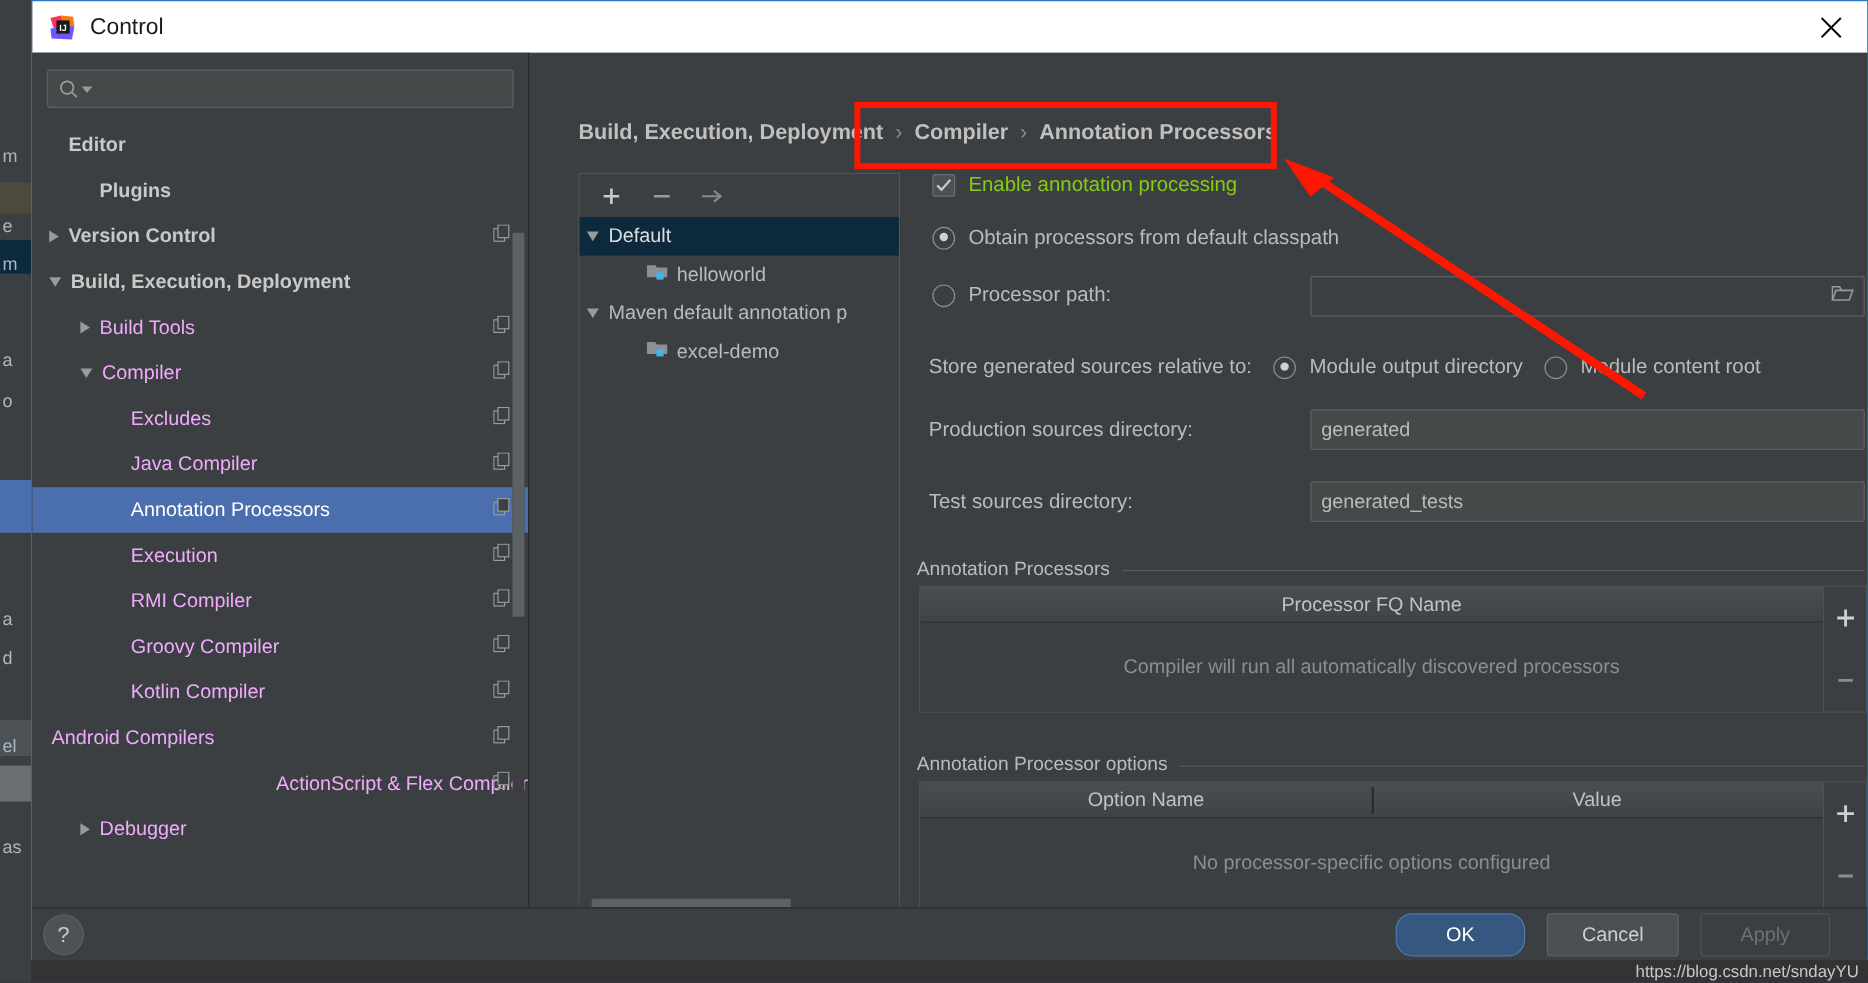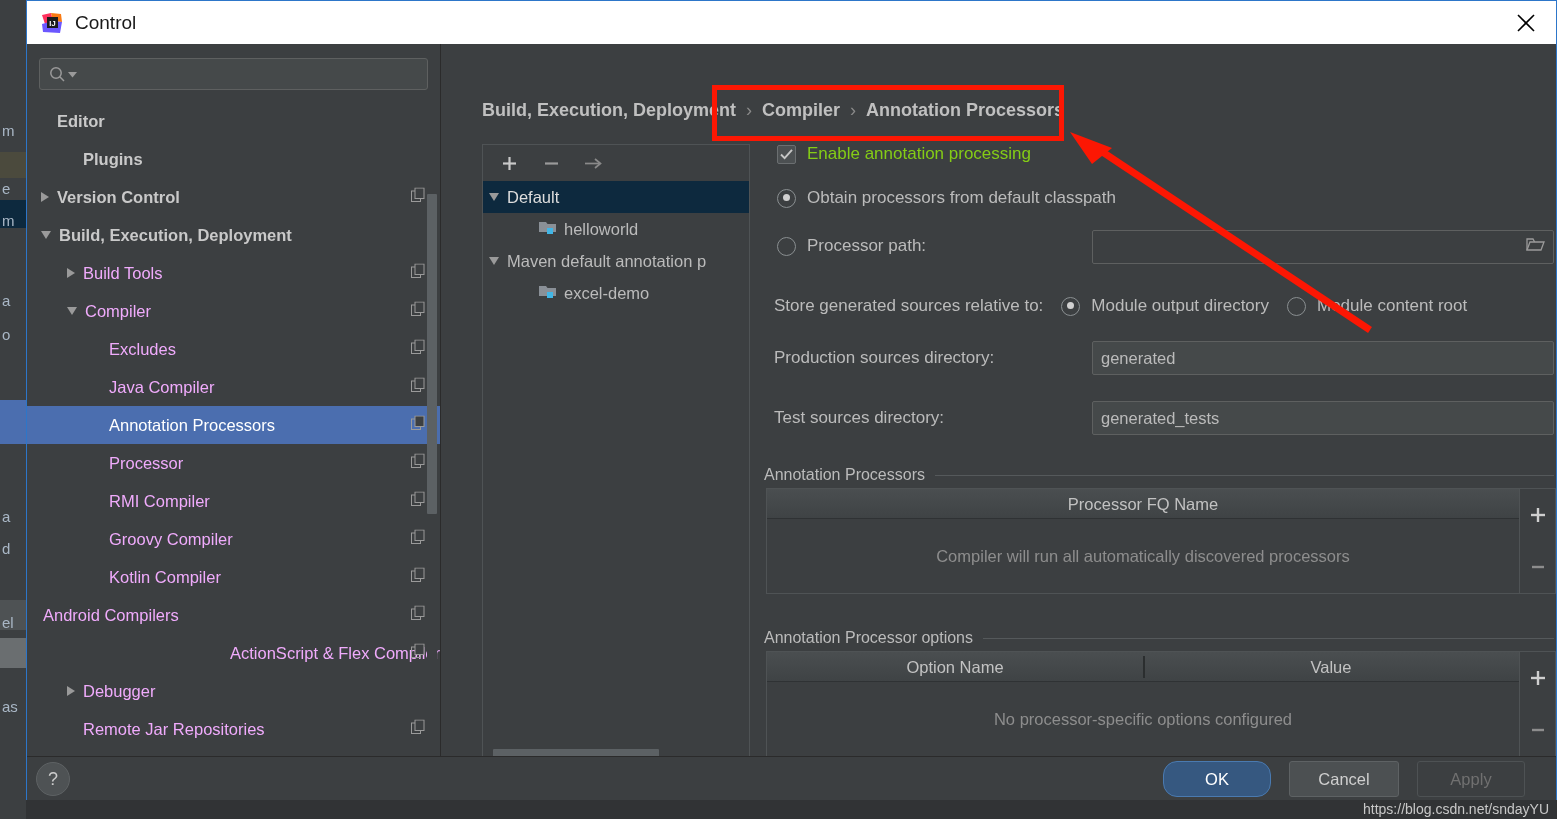--- a/index.html
+++ b/index.html
@@ -315,21 +315,21 @@
             <div class="tree-row sel" style="padding-left: 66px;">
               <span class="arrow none"></span>
               <span>Annotation Processors</span>
               <span class="copy-icon"><svg width="15" height="15" viewBox="0 0 15 15">
                   <rect x="0.5" y="3.5" width="9" height="10.5" stroke="#9a9a9a" fill="none" stroke-width="1"></rect>
                   <rect x="4" y="0.5" width="9" height="10.5" stroke="#9a9a9a" fill="#3c3f41" stroke-width="1"></rect>
                 </svg></span>
             </div>
             <div class="tree-row" style="padding-left: 66px;">
               <span class="arrow none"></span>
-              <span>Processor</span>
+              <span>Execution</span>
               <span class="copy-icon"><svg width="15" height="15" viewBox="0 0 15 15">
                   <rect x="0.5" y="3.5" width="9" height="10.5" stroke="#9a9a9a" fill="none" stroke-width="1"></rect>
                   <rect x="4" y="0.5" width="9" height="10.5" stroke="#9a9a9a" fill="#3c3f41" stroke-width="1"></rect>
                 </svg></span>
             </div>
             <div class="tree-row" style="padding-left: 66px;">
               <span class="arrow none"></span>
               <span>RMI Compiler</span>
               <span class="copy-icon"><svg width="15" height="15" viewBox="0 0 15 15">
                   <rect x="0.5" y="3.5" width="9" height="10.5" stroke="#9a9a9a" fill="none" stroke-width="1"></rect>
@@ -364,28 +364,20 @@
               <span class="arrow none"></span>
               <span>ActionScript &amp; Flex Compiler</span>
               <span class="copy-icon"><svg width="15" height="15" viewBox="0 0 15 15">
                   <rect x="0.5" y="3.5" width="9" height="10.5" stroke="#9a9a9a" fill="none" stroke-width="1"></rect>
                   <rect x="4" y="0.5" width="9" height="10.5" stroke="#9a9a9a" fill="#3c3f41" stroke-width="1"></rect>
                 </svg></span>
             </div>
             <div class="tree-row" style="padding-left: 40px;">
               <span class="arrow right"></span>
               <span>Debugger</span>
-            </div>
-            <div class="tree-row" style="padding-left: 40px;">
-              <span class="arrow none"></span>
-              <span>Remote Jar Repositories</span>
-              <span class="copy-icon"><svg width="15" height="15" viewBox="0 0 15 15">
-                  <rect x="0.5" y="3.5" width="9" height="10.5" stroke="#9a9a9a" fill="none" stroke-width="1"></rect>
-                  <rect x="4" y="0.5" width="9" height="10.5" stroke="#9a9a9a" fill="#3c3f41" stroke-width="1"></rect>
-                </svg></span>
             </div>
           </div>
         <div class="sb-v-track">
           <div class="sb-v-thumb" id="sb-thumb" style="top: 102px; height: 320px;"></div>
         </div>
       </div>
 
       <div class="content">
 
         <div class="breadcrumb" id="breadcrumb"><span>Build, Execution, Deployment</span><span class="bc-sep">›</span><span>Compiler</span><span class="bc-sep">›</span><span>Annotation Processors</span></div>

